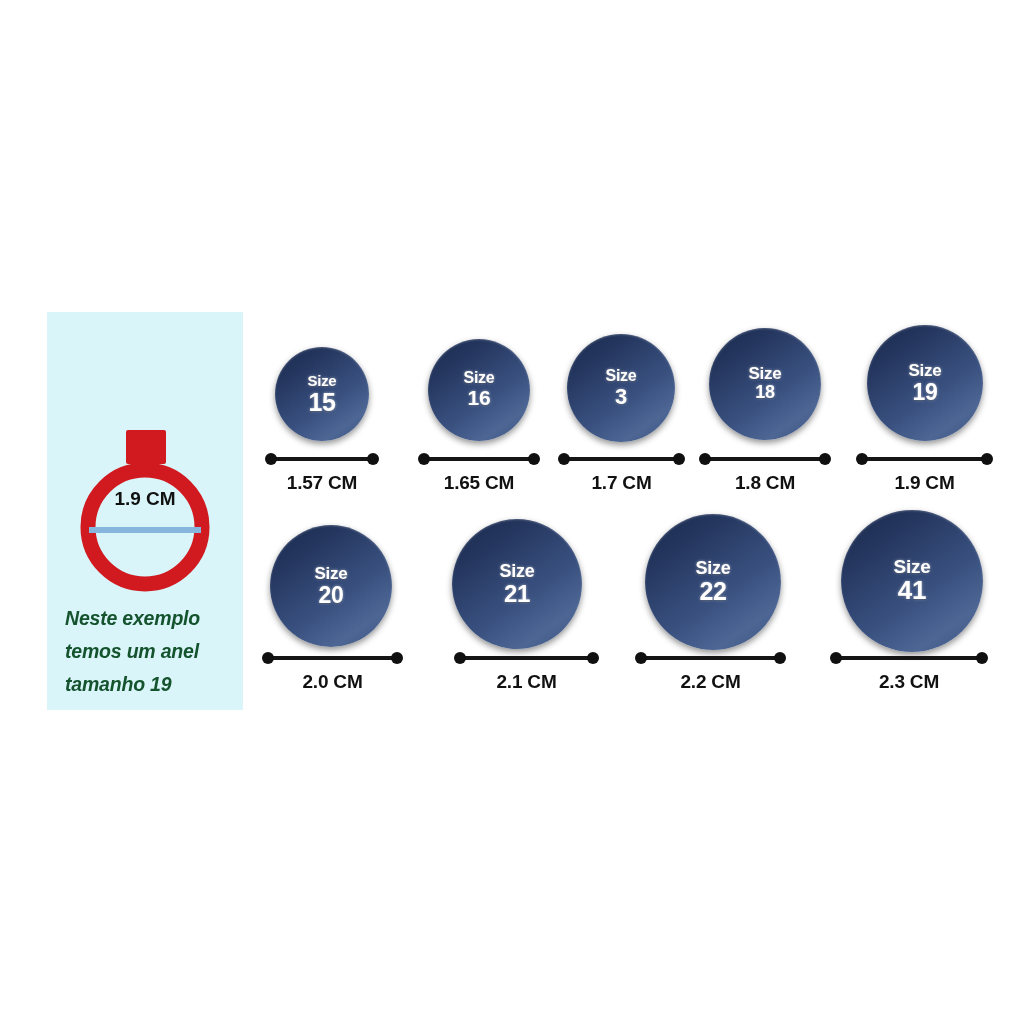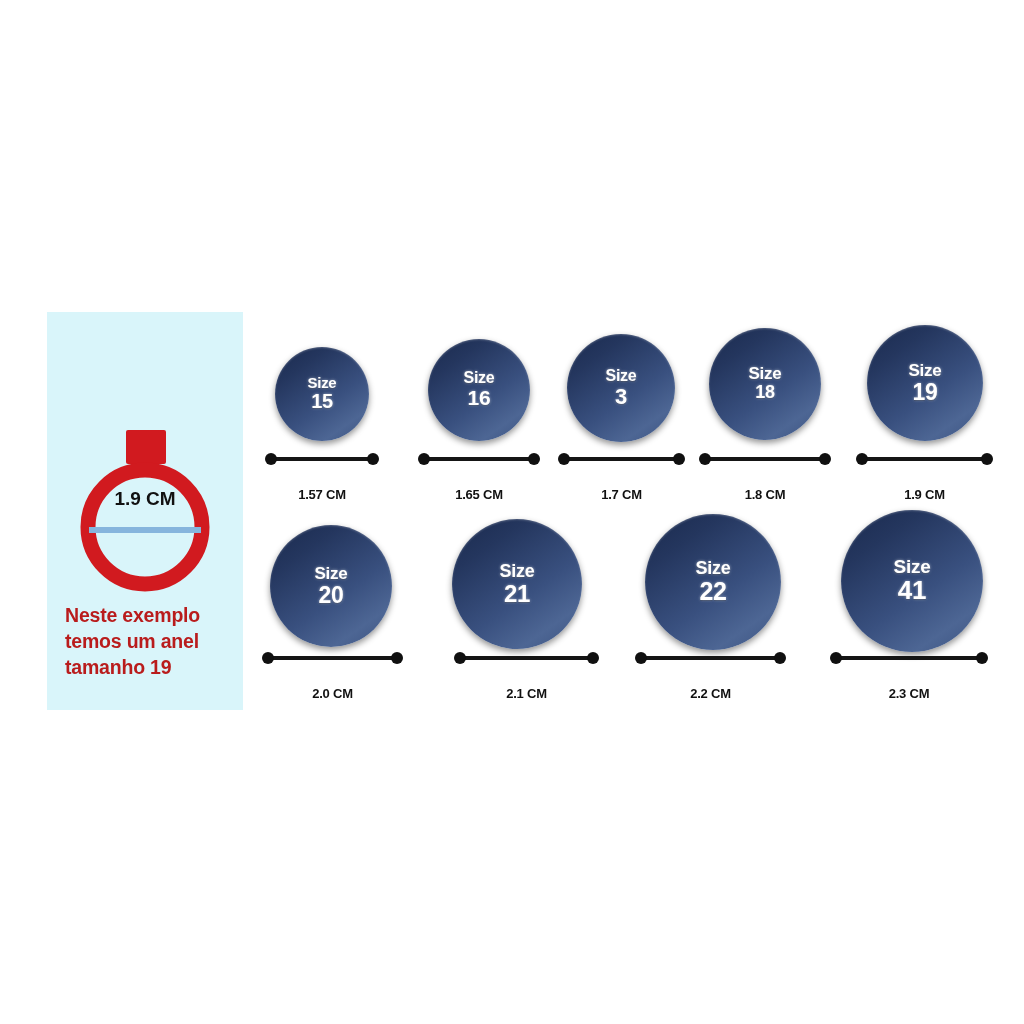--- a/index.html
+++ b/index.html
@@ -48,25 +48,26 @@
     white-space: pre-line;
   }
 
   .panel-footer {
     position: absolute;
     left: 18px;
     top: 290px;
     width: 180px;
     font-family: "Liberation Sans", sans-serif;
     font-size: 19.5px;
-    line-height: 26px;
+    line-height: 33px;
     font-weight: 600;
-    color: #b91c1c;
+    color: #14532d;
     letter-spacing: -0.2px;
     white-space: pre-line;
+    font-style: italic;
   }
 
   .ring-figure {
     position: absolute;
     left: 22px;
     top: 112px;
     width: 152px;
     height: 172px;
   }
   .ring-figure svg { display: block; }
@@ -141,26 +142,26 @@
     width: 12px;
     height: 12px;
     border-radius: 50%;
     background: #101010;
   }
   .meas-dot.left  { left: -3px; }
   .meas-dot.right { right: -3px; }
 
   .meas-text {
     position: absolute;
-    top: 30px;
+    top: 15px;
     left: 50%;
     transform: translateX(-50%);
     white-space: nowrap;
     font-family: "Liberation Sans", sans-serif;
-    font-size: 13px;
+    font-size: 19px;
     font-weight: 700;
     color: #111111;
     letter-spacing: -0.2px;
   }
 </style>
 </head>
 <body>
 
 <div id="canvas">
 
@@ -183,21 +184,21 @@
 temos um anel
 tamanho 19</div>
   </div>
 
   <div class="size-grid">
 
     <div class="size-cell">
       <div class="disc" style="left:275px;top:347px;width:94px;height:94px;">
         <div class="disc-label">
           <span class="disc-word" style="font-size:15px">Size</span>
-          <span class="disc-num" style="font-size:20px">15</span>
+          <span class="disc-num" style="font-size:25px">15</span>
         </div>
       </div>
       <div class="meas" style="left:268px;top:457px;width:108px;">
         <div class="meas-line" style="width:108px"></div>
         <div class="meas-dot left"></div>
         <div class="meas-dot right"></div>
         <div class="meas-text">1.57 CM</div>
       </div>
     </div>
 

